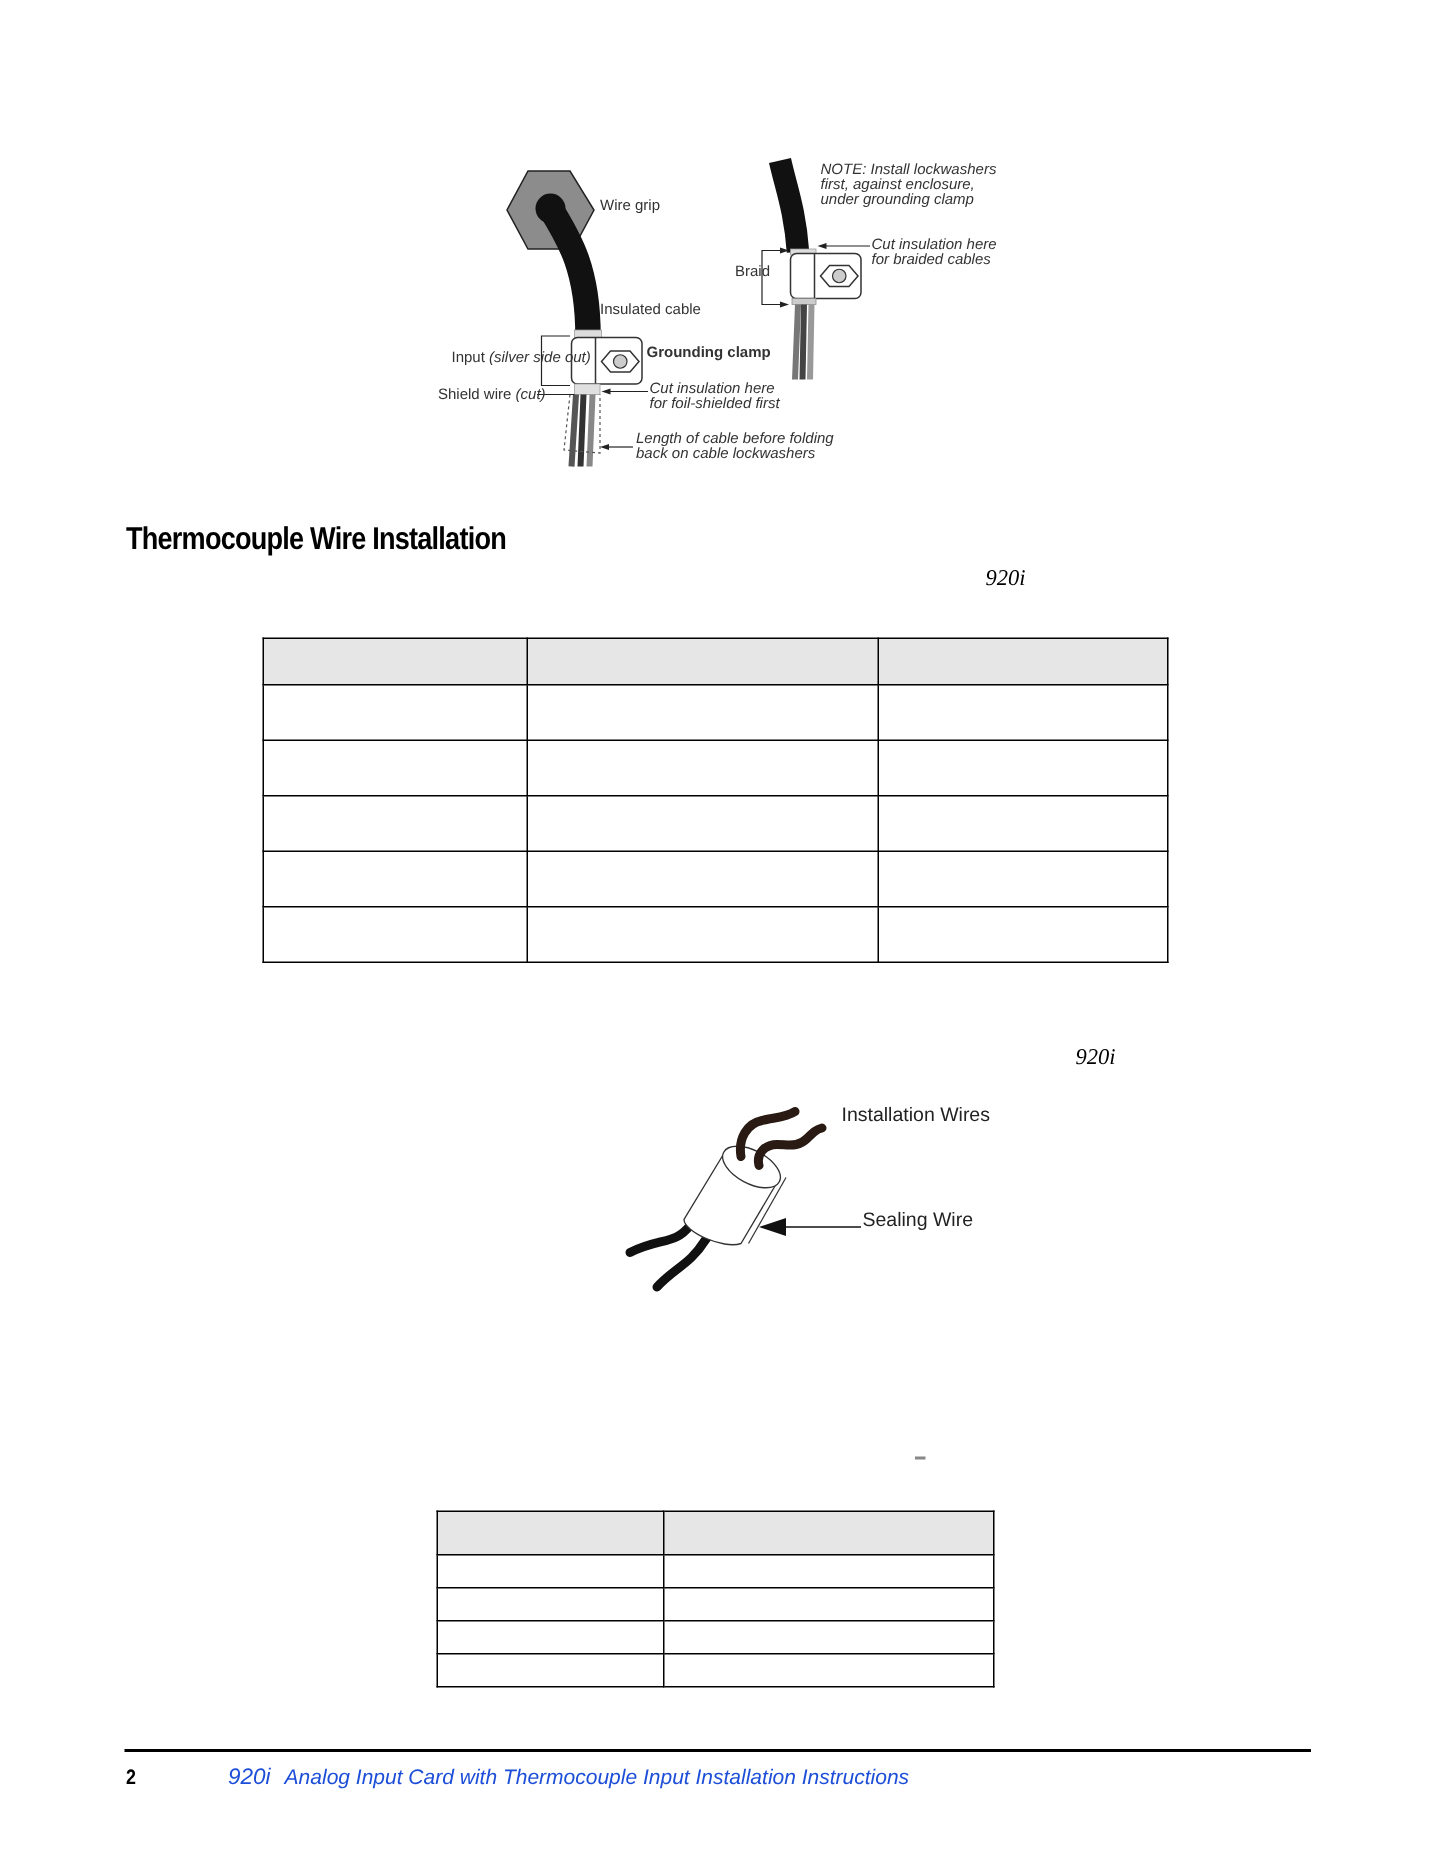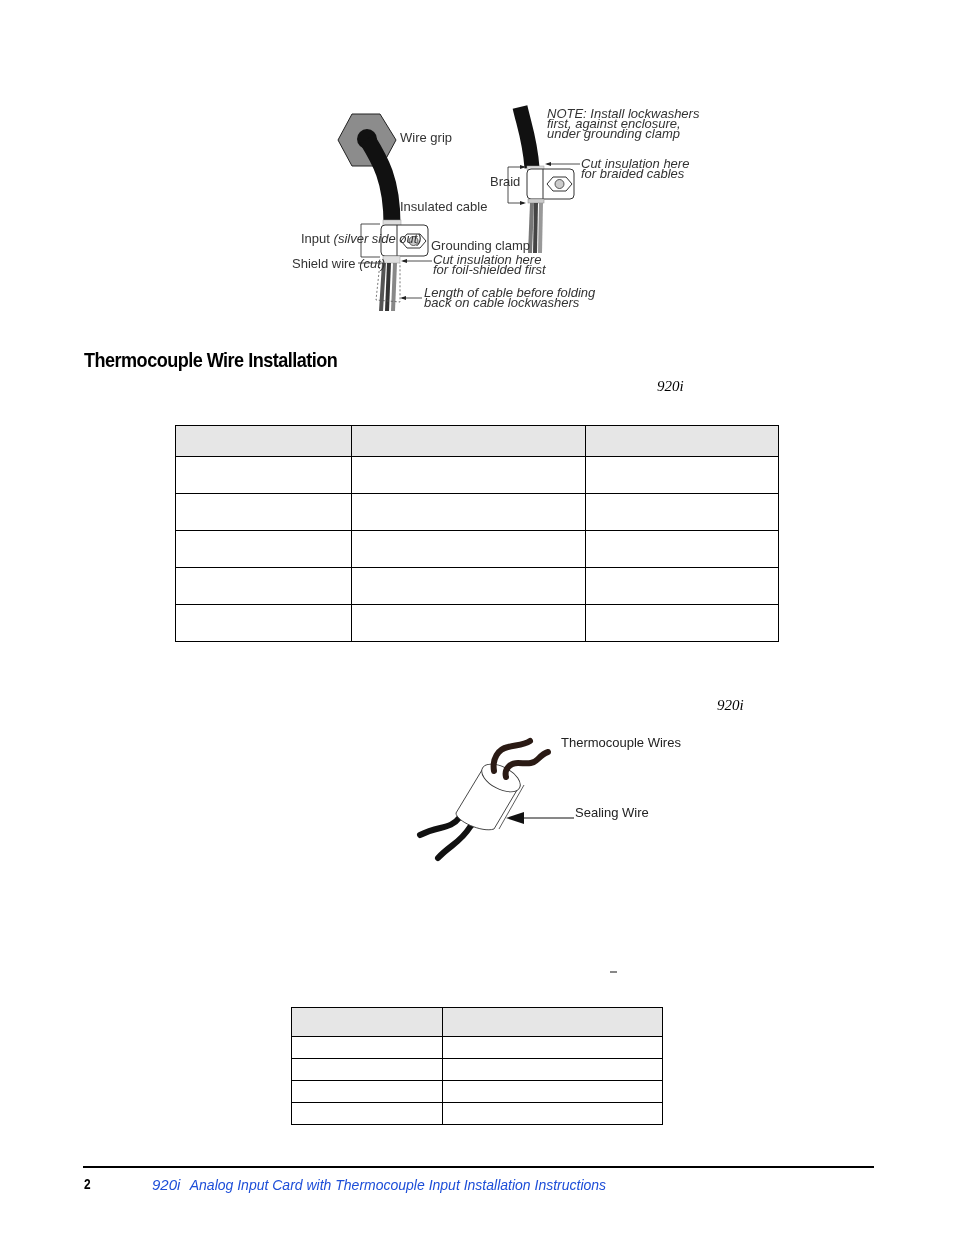--- a/index.html
+++ b/index.html
@@ -1,18 +1,18 @@
 <!DOCTYPE html>
 <html><head>
 <meta charset="utf-8">
 <style>
   html, body { margin: 0; padding: 0; background: #ffffff; }
   body { width: 954px; height: 1235px; position: relative; overflow: hidden; font-family: "Liberation Sans", sans-serif; color: #000; }
   .abs { position: absolute; }
-  .lbl { position: absolute; font-size: 13px; color: #333; white-space: nowrap; line-height: 10px; font-family: "Liberation Sans", sans-serif; }
+  .lbl { position: absolute; font-size: 10px; color: #333; white-space: nowrap; line-height: 10px; font-family: "Liberation Sans", sans-serif; }
   .it { font-style: italic; }
   .heading { position: absolute; left: 84px; top: 348px; font-family: "Liberation Sans", sans-serif; font-weight: bold; font-size: 21px; letter-spacing: -0.6px; transform: scaleX(0.86); transform-origin: left top; color: #000; }
   .prod { position: absolute; font-family: "Liberation Serif", serif; font-style: italic; font-size: 15px; color: #000; }
   table.grid { position: absolute; border-collapse: collapse; }
   table.grid td, table.grid th { border: 1.5px solid #000; padding: 0; }
   table.grid th { background: #e6e6e6; }
   .tc-label { position: absolute; font-size: 13px; color: #222; white-space: nowrap; font-family: "Liberation Sans", sans-serif; }
   .footer-rule { position: absolute; left: 83px; top: 1166px; width: 791px; height: 2px; background: #000; }
   .footer-page { position: absolute; left: 84px; top: 1176px; font-size: 14px; font-weight: bold; transform: scaleX(0.85); transform-origin: left top; }
   .footer-title { position: absolute; left: 152px; top: 1176px; font-size: 14px; font-style: italic; color: #1d4ed8; white-space: nowrap; }
@@ -72,21 +72,21 @@
     <line x1="580" y1="164" x2="547" y2="164" stroke="#222" stroke-width="0.8"></line>
     <polygon points="545,164 551,162 551,166" fill="#222"></polygon>
   </svg>
 
   <div class="lbl" style="left:400px;top:133px;">Wire grip</div>
   <div class="lbl" style="left:400px;top:178px;margin-top:24px;">Insulated cable</div>
   <div class="lbl" style="left:301px;top:234px;">
     <span>Input</span>
     <span class="it">(silver side out)</span>
   </div>
-  <div class="lbl" style="left:431px;top:241px;">Grounding clamp</div>
+  <div class="lbl" style="left:431px;top:231px;font-weight:bold;">Grounding clamp</div>
   <div class="lbl" style="left:292px;top:259px;">
     <span>Shield wire</span>
     <span class="it">(cut)</span>
   </div>
   <div class="lbl it" style="left:433px;top:255px;">
     <div>Cut insulation here</div>
     <div>for foil-shielded first</div>
   </div>
   <div class="lbl it" style="left:424px;top:288px;">
     <div>Length of cable before folding</div>
@@ -154,21 +154,21 @@
     <path d="M82,45 L56,88 C56,96 82,108 94,104 L120,60" fill="#fff" stroke="#333" stroke-width="0.9"></path>
     <line x1="99" y1="104" x2="124" y2="60" stroke="#333" stroke-width="0.8"></line>
     <ellipse cx="101" cy="53" rx="21" ry="11" transform="rotate(28 101 53)" fill="#fff" stroke="#333" stroke-width="0.9"></ellipse>
 
     <path d="M94,46 C92,34 98,24 108,22 C116,20 124,20 130,16" stroke="#2a1a14" stroke-width="6" fill="none" stroke-linecap="round"></path>
     <path d="M106,52 C104,44 110,38 118,38 C126,38 132,40 138,34 C142,30 144,28 148,27" stroke="#2a1a14" stroke-width="6" fill="none" stroke-linecap="round"></path>
 
     <line x1="122" y1="93" x2="174" y2="93" stroke="#111" stroke-width="1"></line>
     <polygon points="106,93 124,87 124,99" fill="#111"></polygon>
   </svg>
-  <div class="tc-label" style="left:161px;top:10px;">Thermocouple Wires</div>
+  <div class="tc-label" style="left:161px;top:10px;">Installation Wires</div>
   <div class="tc-label" style="left:175px;top:80px;">Sealing Wire</div>
 </div>
 
 <div class="dash"></div>
 
 <table class="grid" style="left:291px;top:1007px;width:372px;">
   <tbody>
       <tr style="height:29px;">
     <th style="width:150px;"></th>
     <th style="width:220px;"></th>

